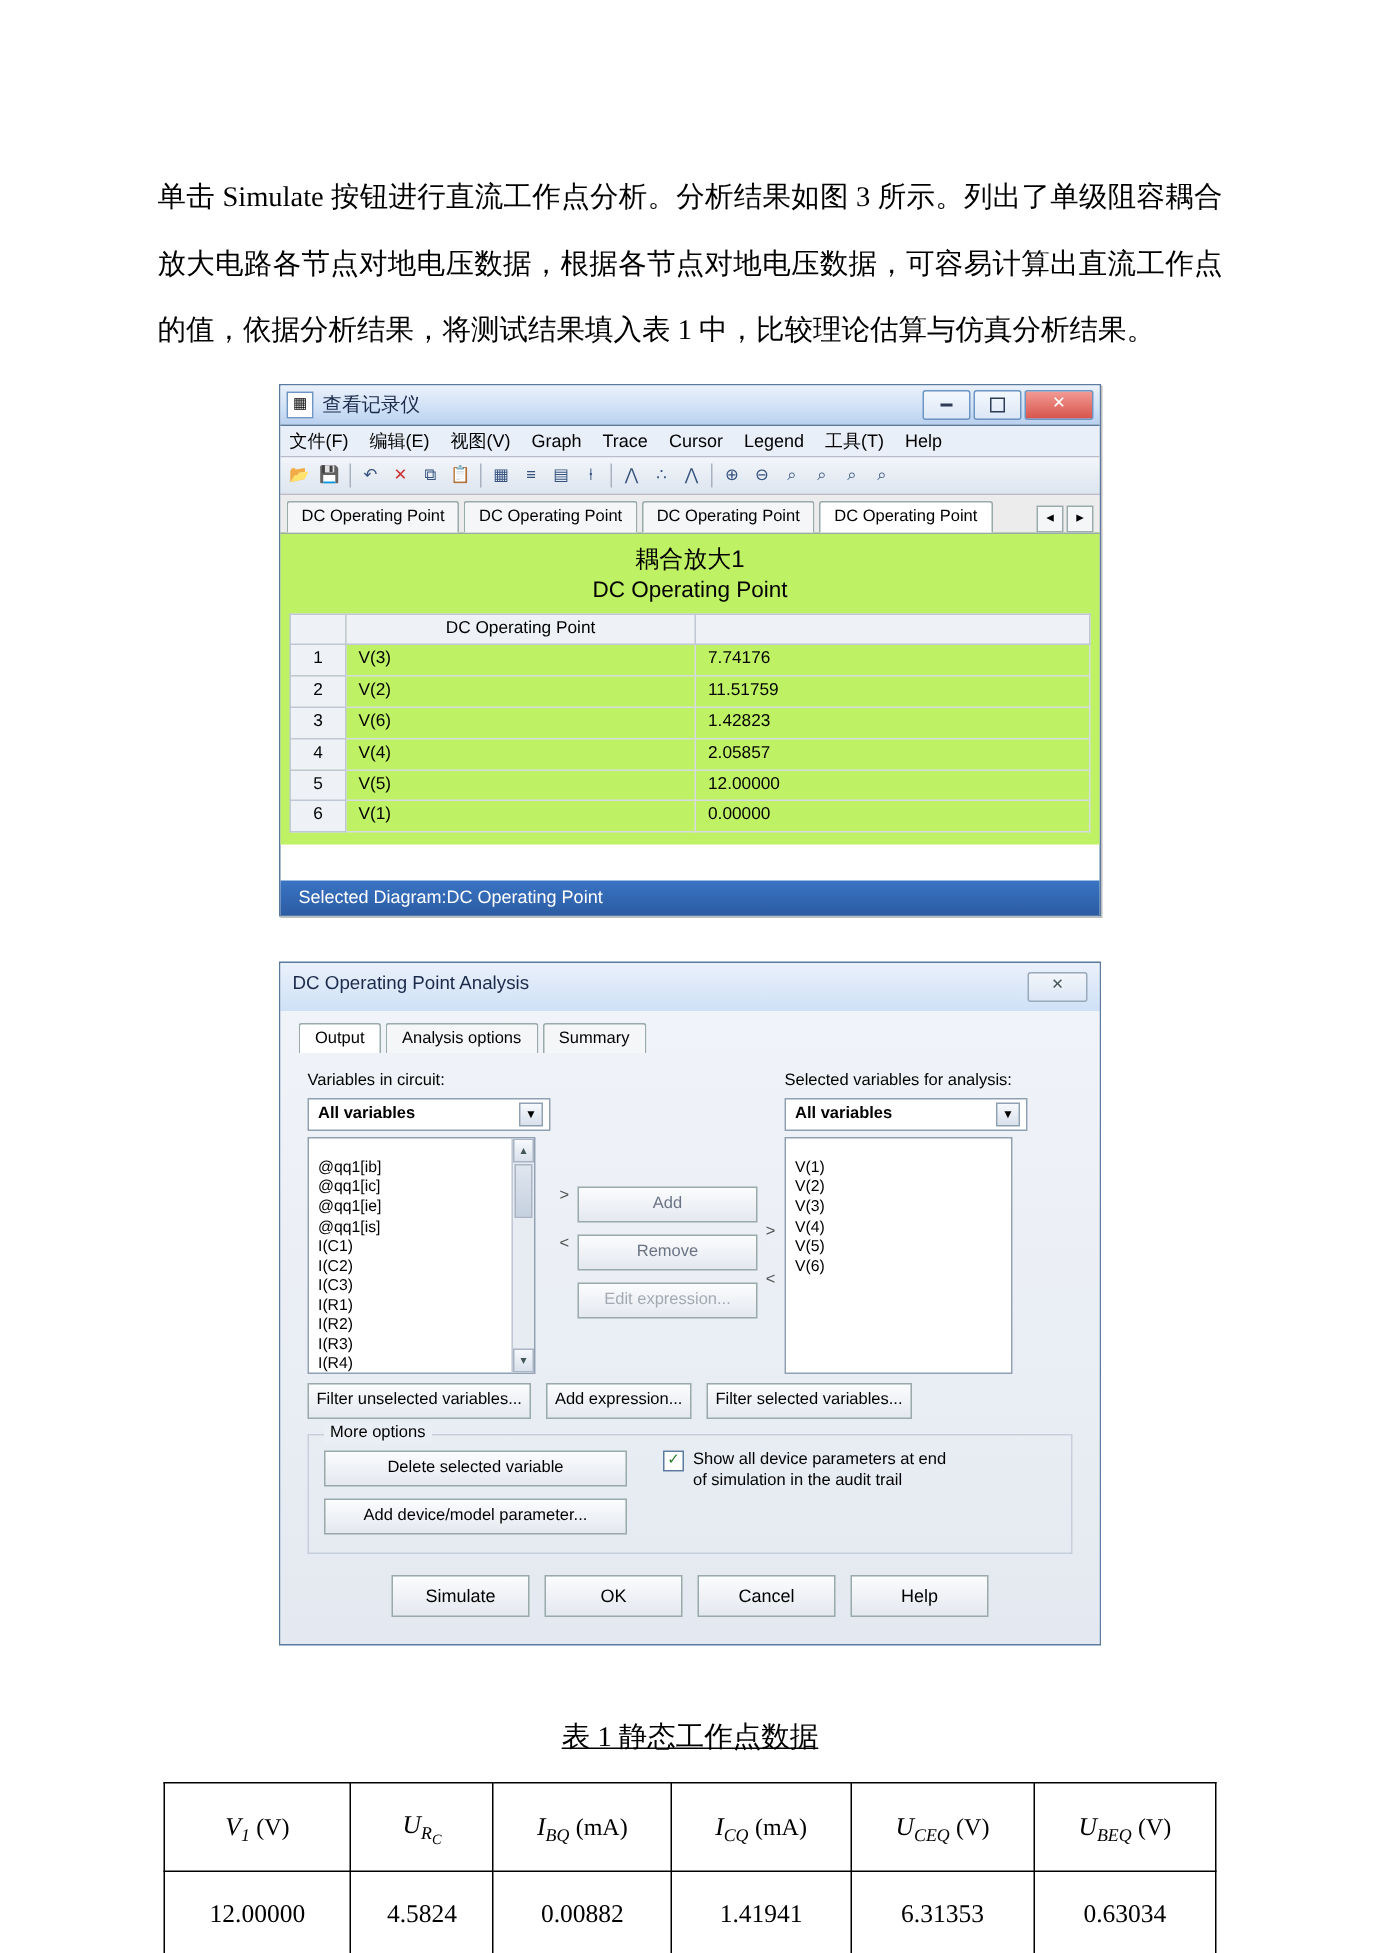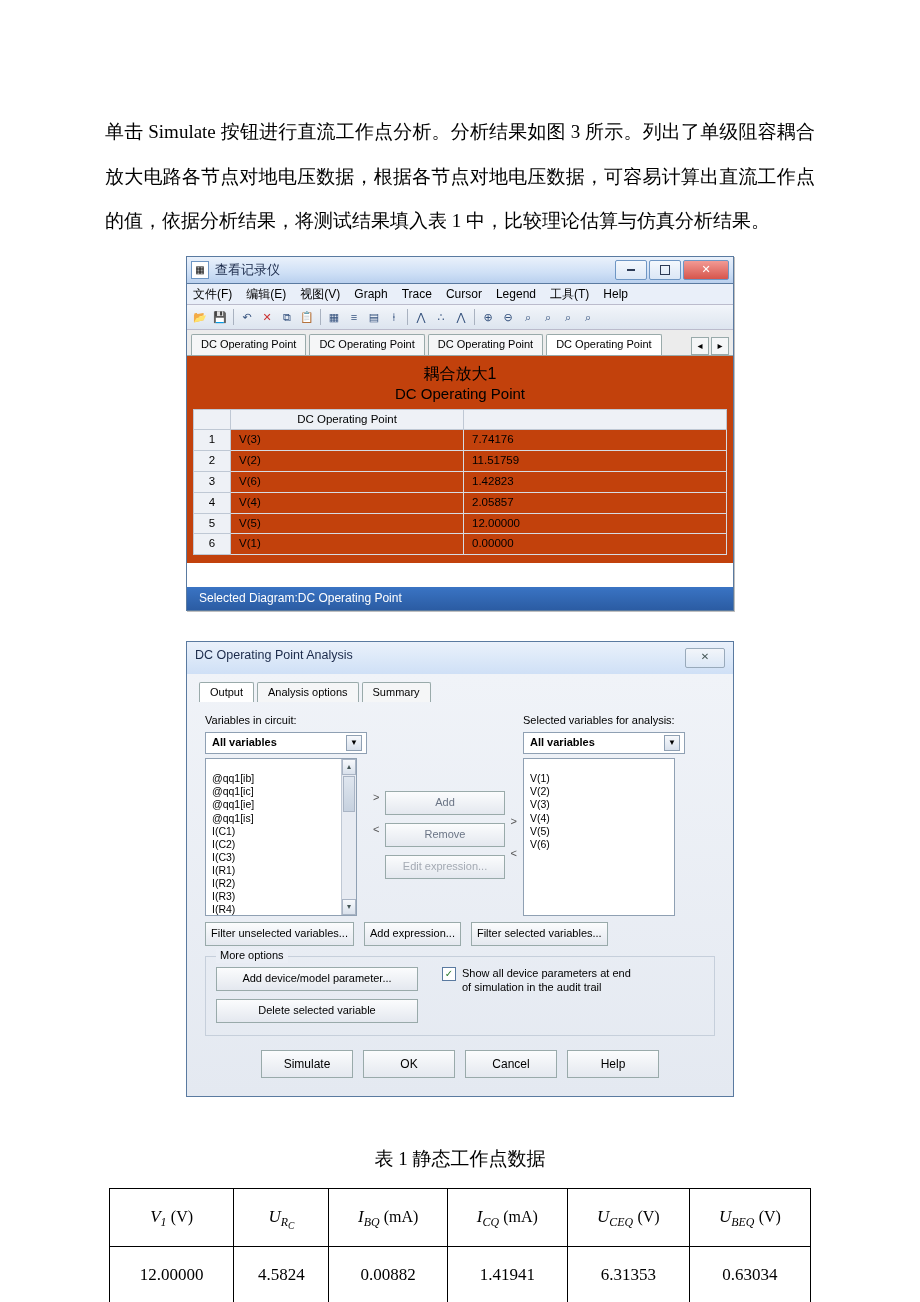--- a/index.html
+++ b/index.html
@@ -87,21 +87,21 @@
   }
   .tab.active { background:#fff; font-weight: normal; }
   .tabstrip .nav {
     margin-left:auto; display:flex;
   }
   .tabstrip .navbtn {
     width:16px;height:16px;border:1px solid #9aa;background:#f5f6f7;margin-left:2px;display:flex;align-items:center;justify-content:center;font-size:10px;
   }
 
   .pane {
-    background:#c2410c; border-top:1px solid #9aa;
+    background:#bef264; border-top:1px solid #9aa;
     padding: 4px 6px 8px 6px;
   }
   .coupling-title { text-align:center; font-size:16px; margin-top:4px; }
   .dcop-title { text-align:center; font-size:15px; margin:2px 0 6px; }
   .gridtable {
     width:100%;
     border-collapse: collapse;
     font-size: 11.5px;
   }
   .gridtable th {
@@ -197,21 +197,21 @@
   .bottombtns {
     display:flex; gap:10px; justify-content:center; margin-top:14px;
   }
   .bigbtn {
     width:90px;height:26px;border:1px solid #9aa;
     background:linear-gradient(#fbfcfd,#e4e8ef);
     display:flex;align-items:center;justify-content:center;font-size:12px;
   }
 
   
-  .tbl-cap { text-align:center; font-size:19px; margin: 5px 0 6px;}
+  .tbl-cap { text-align:center; font-size:19px; margin: 5px 0 6px; text-decoration: underline;}
   .datatable {
     margin: 0 auto;
     border-collapse: collapse;
     width: 702px;
     font-family: SimSun, serif;
     font-size: 17px;
   }
   .datatable th, .datatable td {
     border: 1px solid #000;
     padding: 8px 4px;
@@ -409,22 +409,22 @@
         <div class="btnrow">
           <div class="btnlong">Filter unselected variables...</div>
           <div class="btnlong">Add expression...</div>
           <div class="btnlong">Filter selected variables...</div>
         </div>
 
         <div class="fieldset">
           <span class="legend">More options</span>
           <div style="display:flex; gap:24px;">
             <div style="display:flex;flex-direction:column;gap:8px;">
+              <div class="btnlong" style="width:190px;">Delete selected variable</div>
               <div class="btnlong" style="width:190px;">Add device/model parameter...</div>
-              <div class="btnlong" style="width:190px;">Delete selected variable</div>
             </div>
             <div style="flex:1;">
               <div style="display:flex;align-items:flex-start;">
                 <span class="checkbox checked"></span>
                 <div>
                   <div>Show all device parameters at end</div>
                   <div>of simulation in the audit trail</div>
                 </div>
               </div>
             </div>

